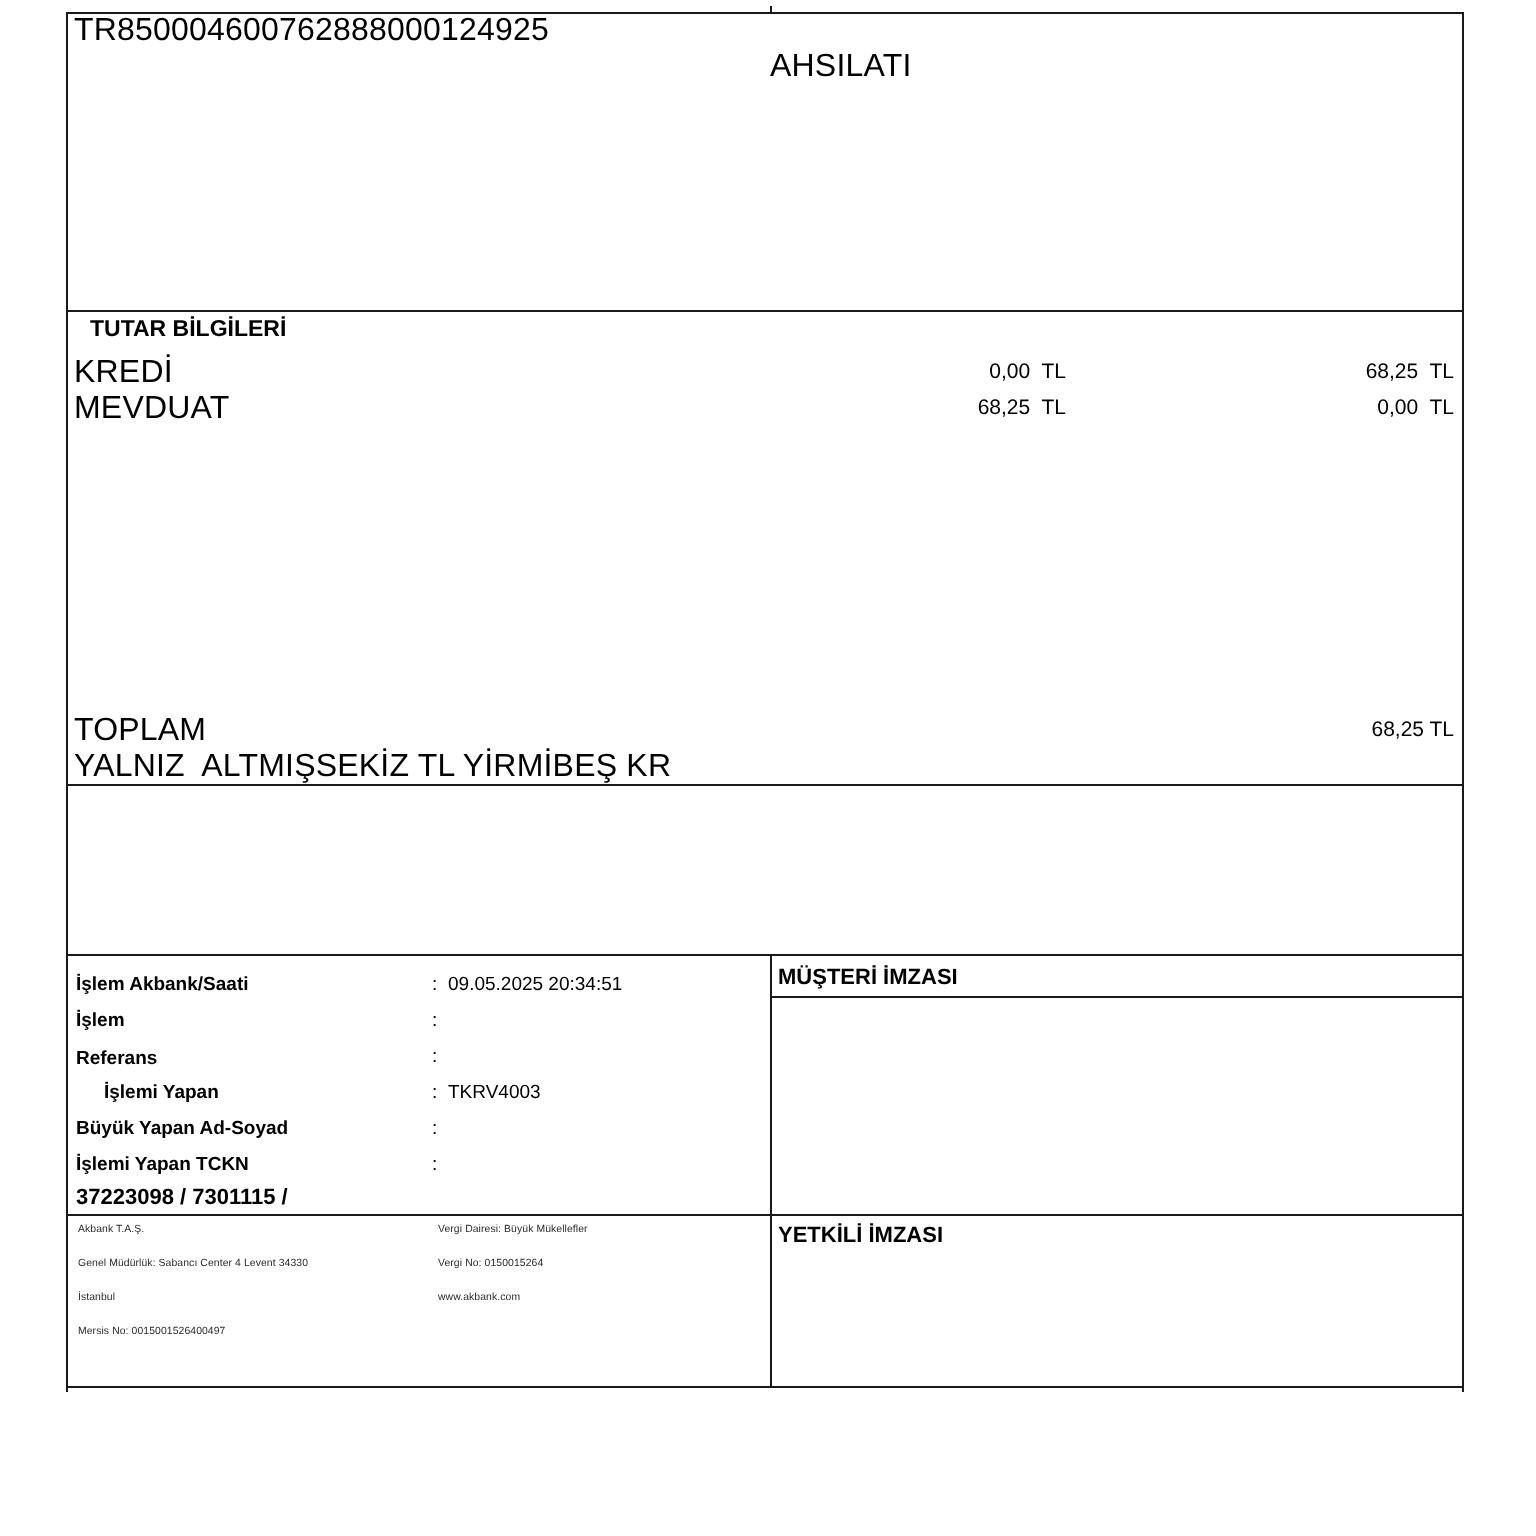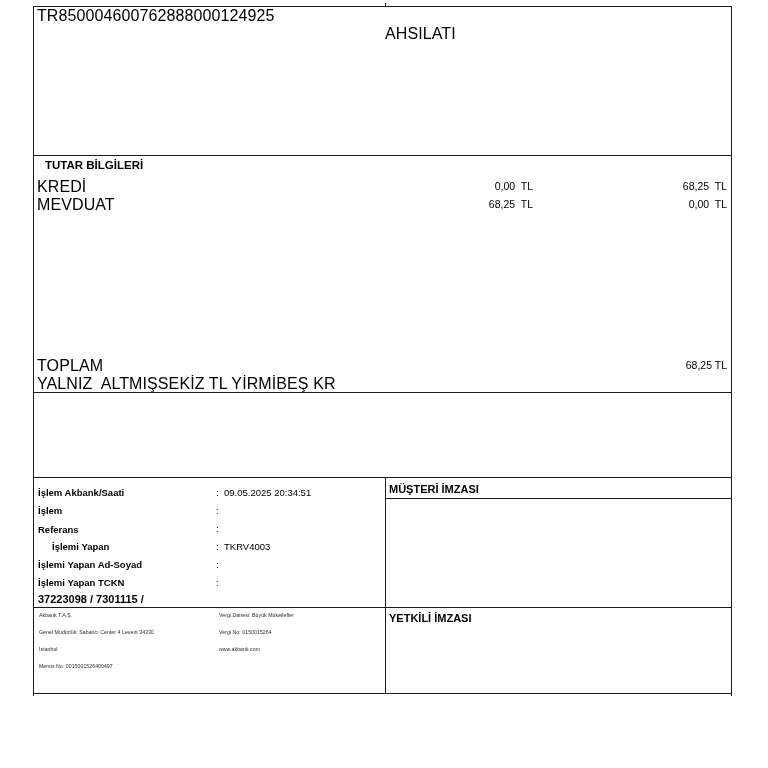--- a/index.html
+++ b/index.html
@@ -157,21 +157,21 @@
   <div class="detail-value" style="left:191px; top:502px;"></div>
 
   <div class="detail-label" style="left:5px;  top:508px;margin-top:13px;">Referans</div>
   <div class="detail-colon" style="left:183px; top:520px;">:</div>
   <div class="detail-value" style="left:191px; top:520px;"></div>
 
   <div class="detail-label" style="left:19px;  top:538px;">İşlemi Yapan</div>
   <div class="detail-colon" style="left:183px; top:538px;">:</div>
   <div class="detail-value" style="left:191px; top:538px;">TKRV4003</div>
 
-  <div class="detail-label" style="left:5px;  top:556px;">İşlemi Yapan Ad-Soyad</div>
+  <div class="detail-label" style="left:5px;  top:556px;">Büyük Yapan Ad-Soyad</div>
   <div class="detail-colon" style="left:183px; top:556px;">:</div>
   <div class="detail-value" style="left:191px; top:556px;"></div>
 
   <div class="detail-label" style="left:5px;  top:574px;">İşlemi Yapan TCKN</div>
   <div class="detail-colon" style="left:183px; top:574px;">:</div>
   <div class="detail-value" style="left:191px; top:574px;"></div>
 
   <div class="accounts" style="left:5px; top:590px;">37223098 / 7301115 /</div>
 
   <div class="hline" style="top:604px; width:352px;"></div>

